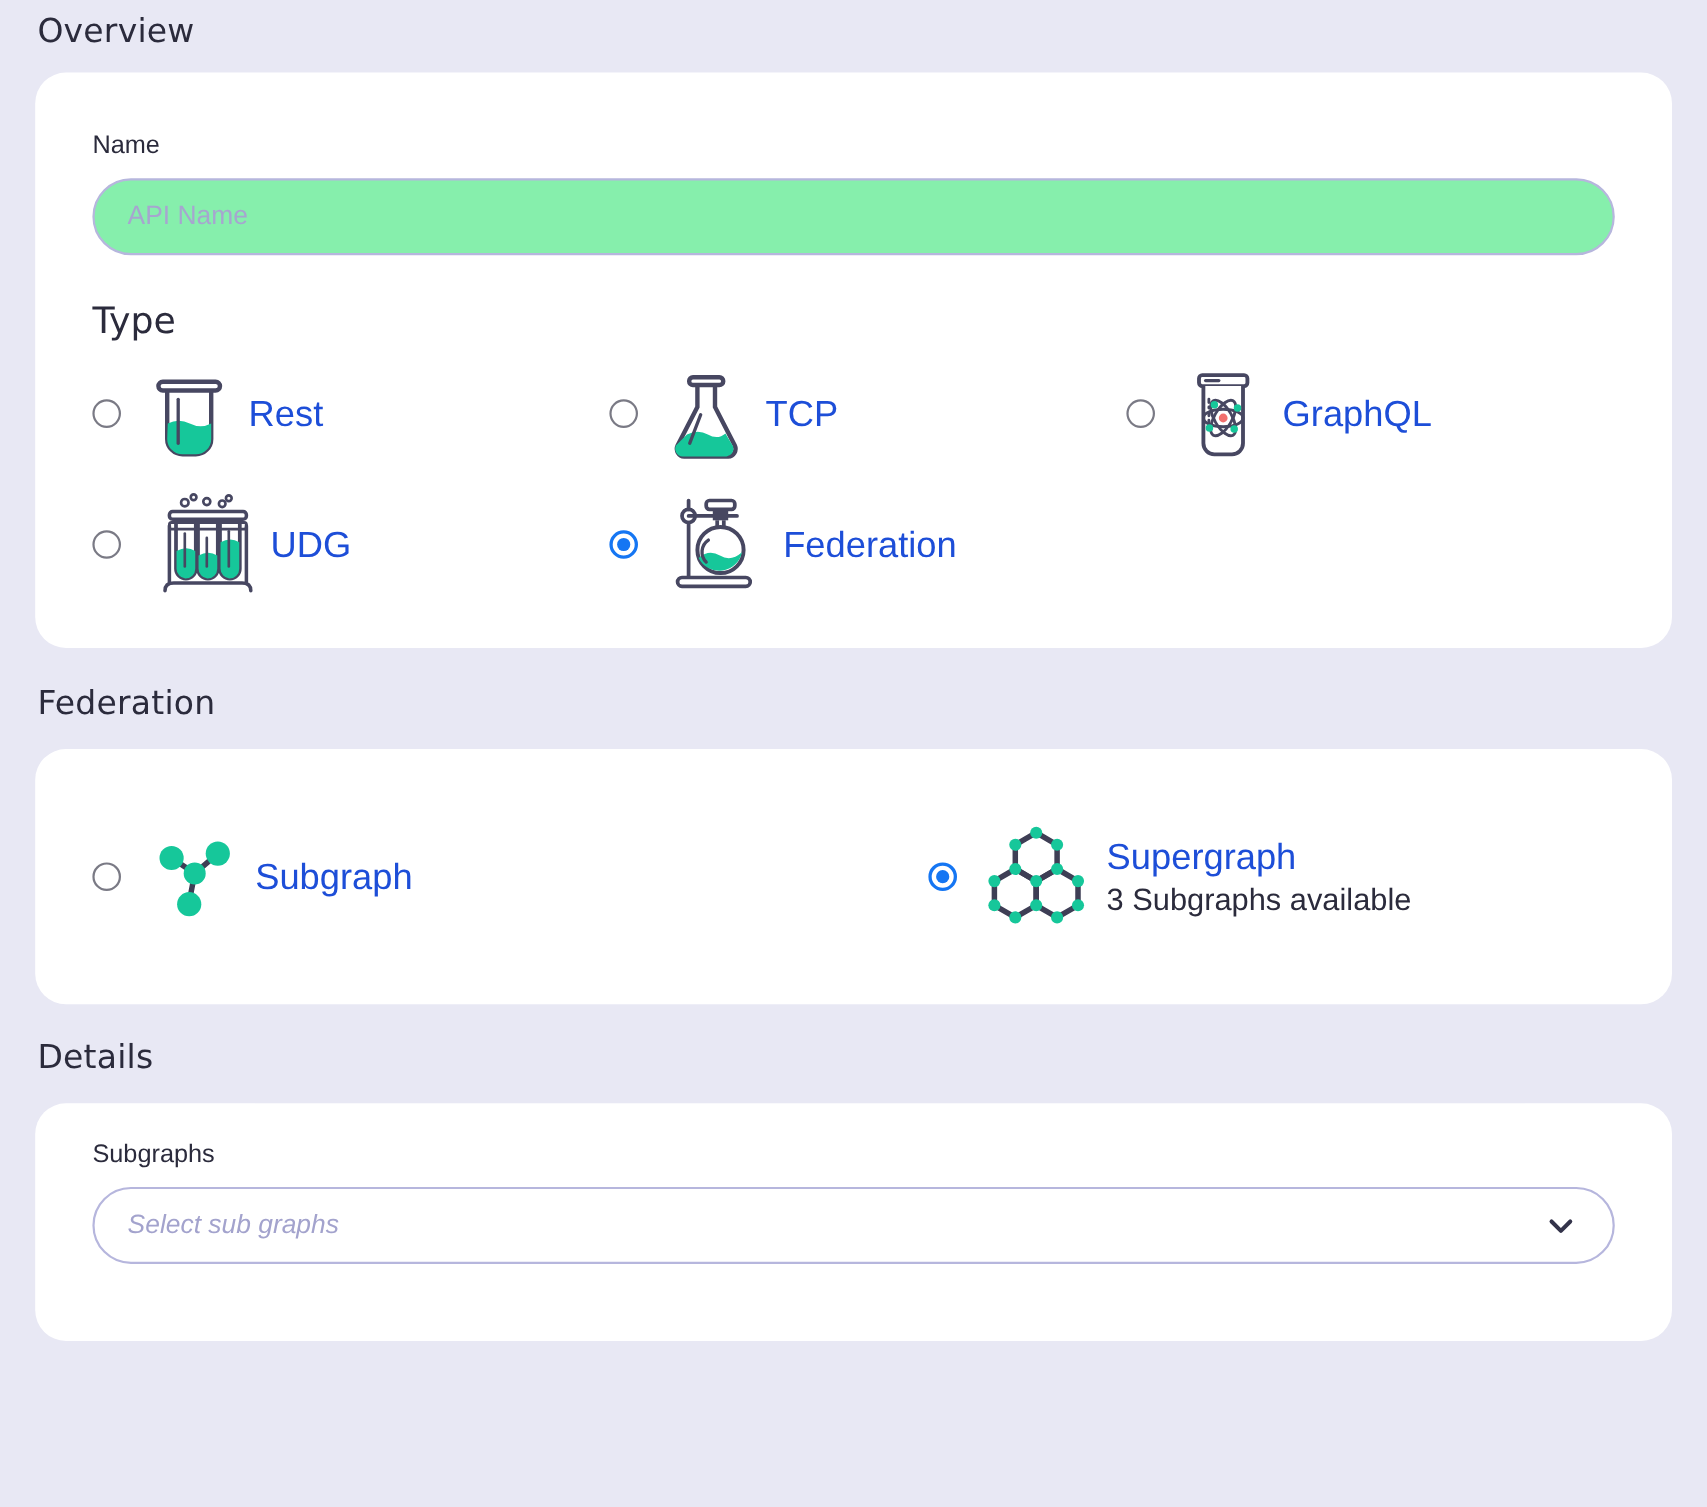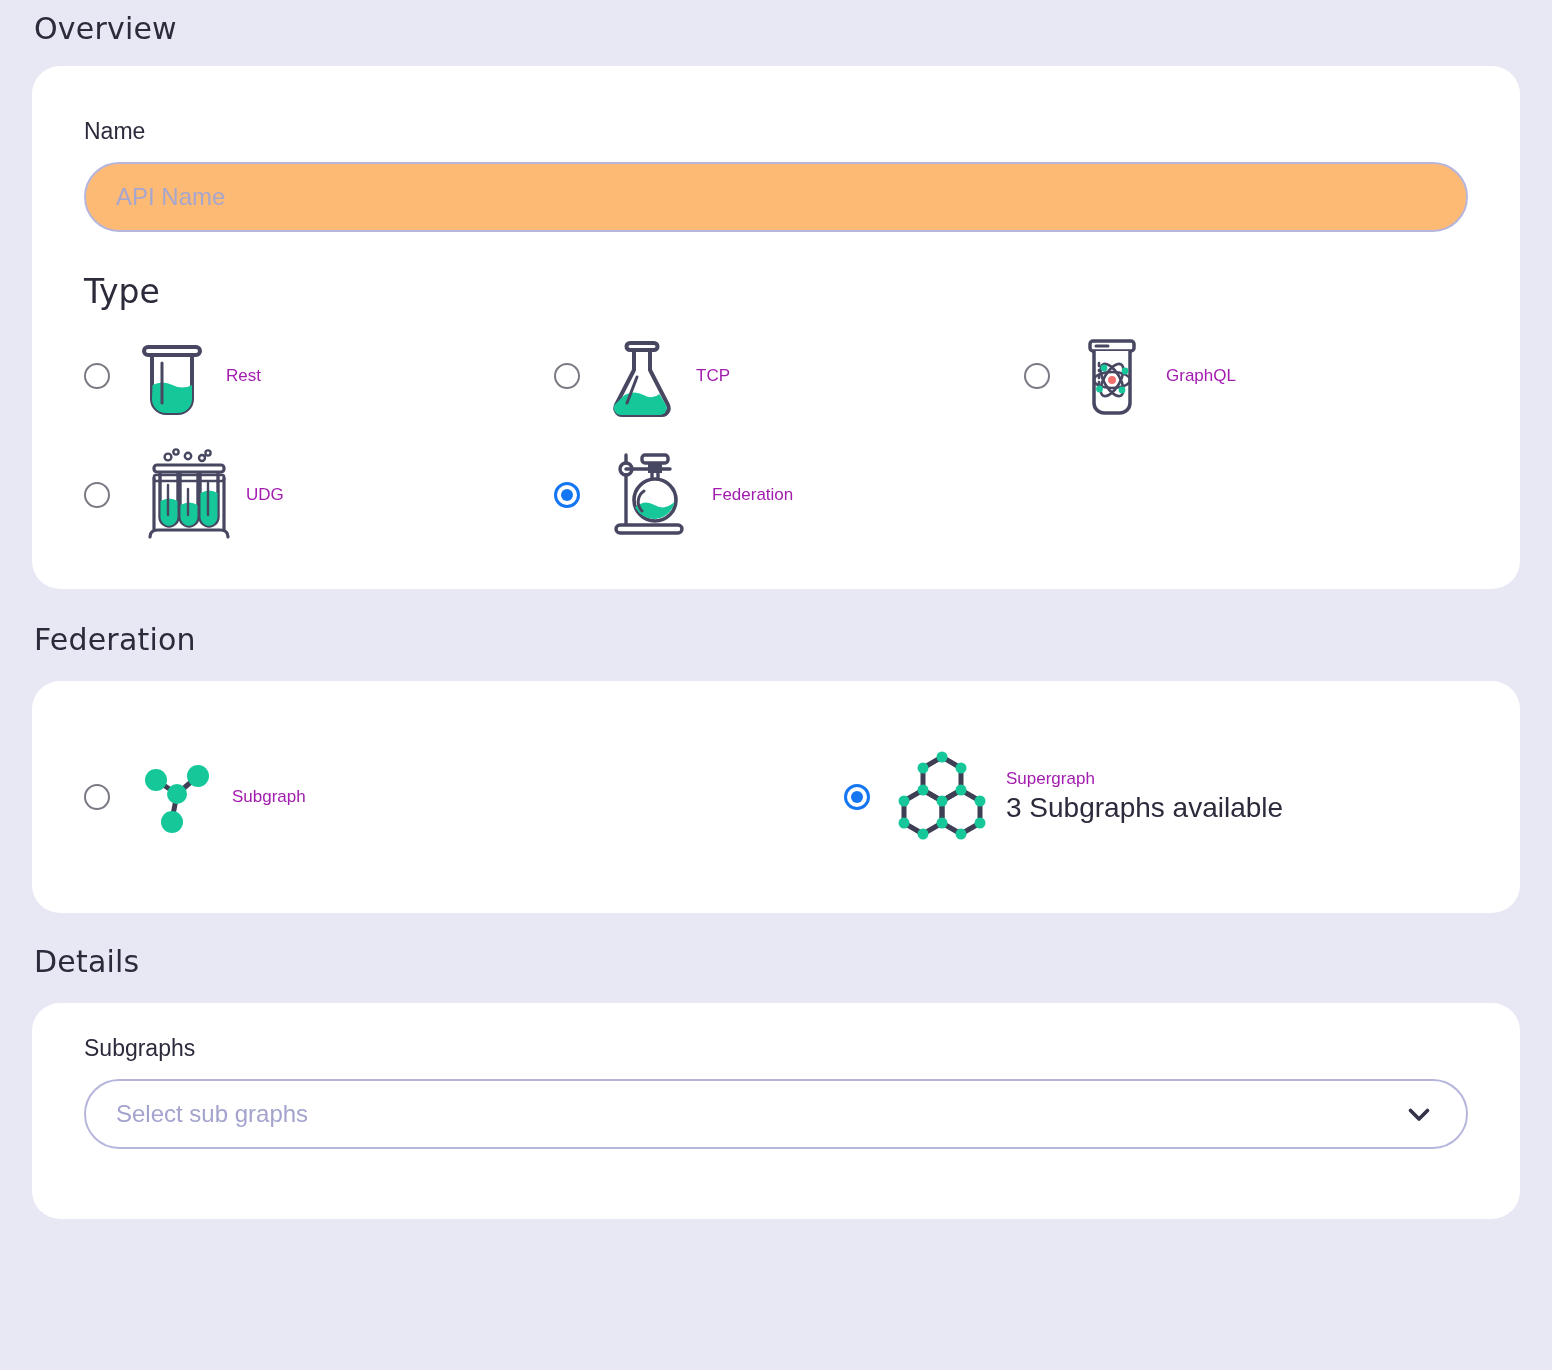--- a/index.html
+++ b/index.html
@@ -53,21 +53,21 @@
     line-height: 1.2;
   }
   .type-label { margin-top: 40px; margin-bottom: 8px; font-size: 33px; font-family:"DejaVu Sans", sans-serif; }
 
   
   .text-input {
     width: 100%;
     height: 70px;
     border: 2px solid #b6b6dd;
     border-radius: 38px;
-    background: #fdba74;
+    background: #86efac;
     font-size: 24px;
     color: #33334a;
     padding: 0 30px;
     outline: none;
     font-family: "Liberation Sans", sans-serif;
   }
   .text-input::placeholder { color: #a6a6cf; }
 
   .select-wrap { position: relative; width: 100%; }
   .select-box {
@@ -78,20 +78,21 @@
     background: #ffffff;
     display: flex;
     align-items: center;
     padding: 0 30px;
     cursor: pointer;
   }
   .select-placeholder {
     font-size: 24px;
     color: #a3a3cd;
     flex: 1;
+    font-style: italic;
   }
   .chev { width: 34px; height: 34px; flex: none; }
 
   
   .type-grid {
     display: grid;
     grid-template-columns: 470px 470px 470px;
     row-gap: 26px;
     margin-top: 22px;
   }
@@ -124,22 +125,22 @@
     position: absolute;
     left: 50%; top: 50%;
     transform: translate(-50%, -50%);
     width: 12px; height: 12px;
     border-radius: 50%;
     background: #1576f3;
   }
   .opt-icon { flex: none; display: flex; align-items: center; justify-content: center; }
   .opt-text { margin-left: 14px; }
   .opt-label {
-    font-size: 17px;
-    color: #a21caf;
+    font-size: 33px;
+    color: #1d4ed8;
     line-height: 1.28;
     white-space: nowrap;
   }
   .opt-sub {
     font-size: 28px;
     color: #2b2b3c;
     line-height: 1.28;
     white-space: nowrap;
   }
 </style>

